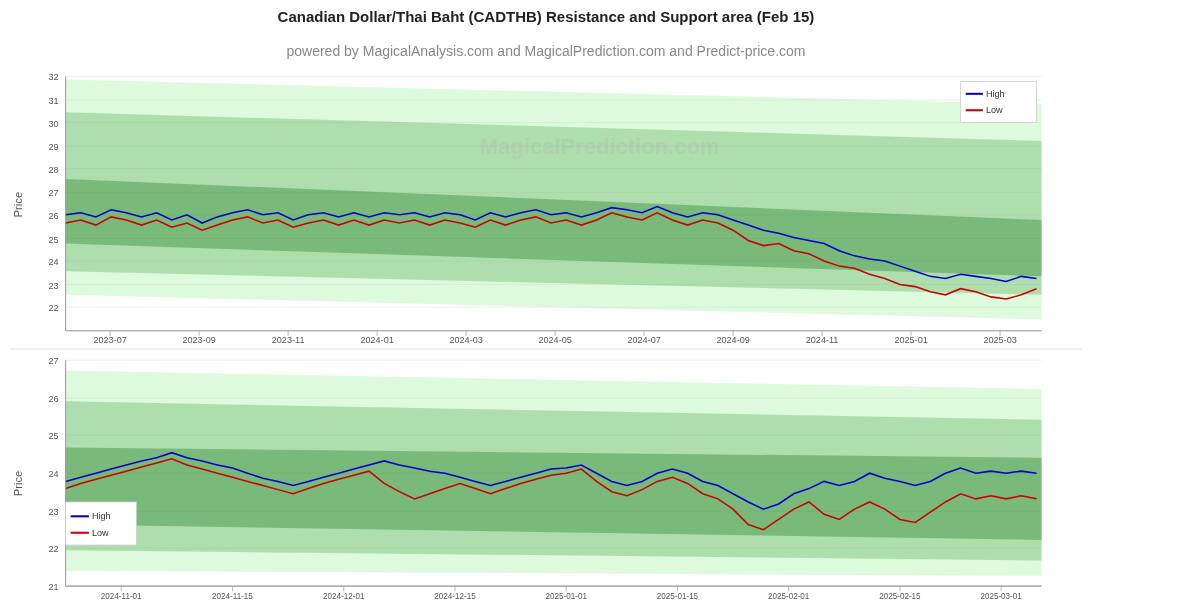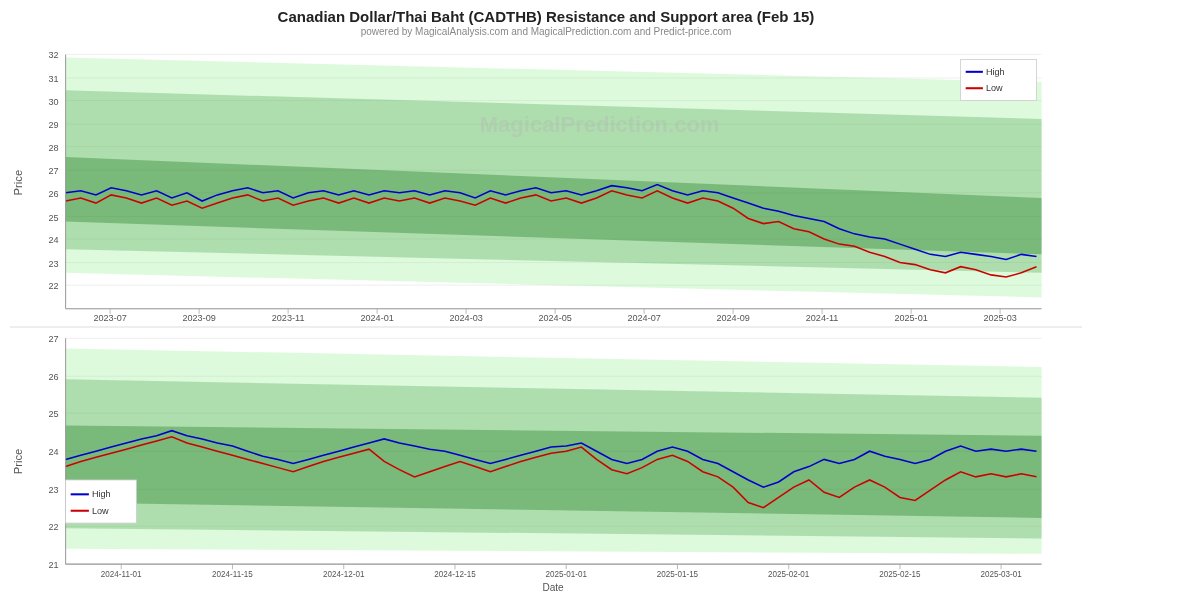--- a/index.html
+++ b/index.html
@@ -20,23 +20,23 @@
     .header {
       text-align: center;
       padding: 8px 0 2px 0;
     }
     .title {
       font-size: 15px;
       font-weight: bold;
       color: #222;
     }
     .subtitle {
-      font-size: 10px;
+      font-size: 14px;
       color: #888;
-      margin-top: 1px;
+      margin-top: 18px;
     }
     .charts-area {
       display: flex;
       flex-direction: column;
       flex: 1;
       padding: 0 10px 5px 10px;
     }
     .chart-wrapper {
       position: relative;
       flex: 1;

